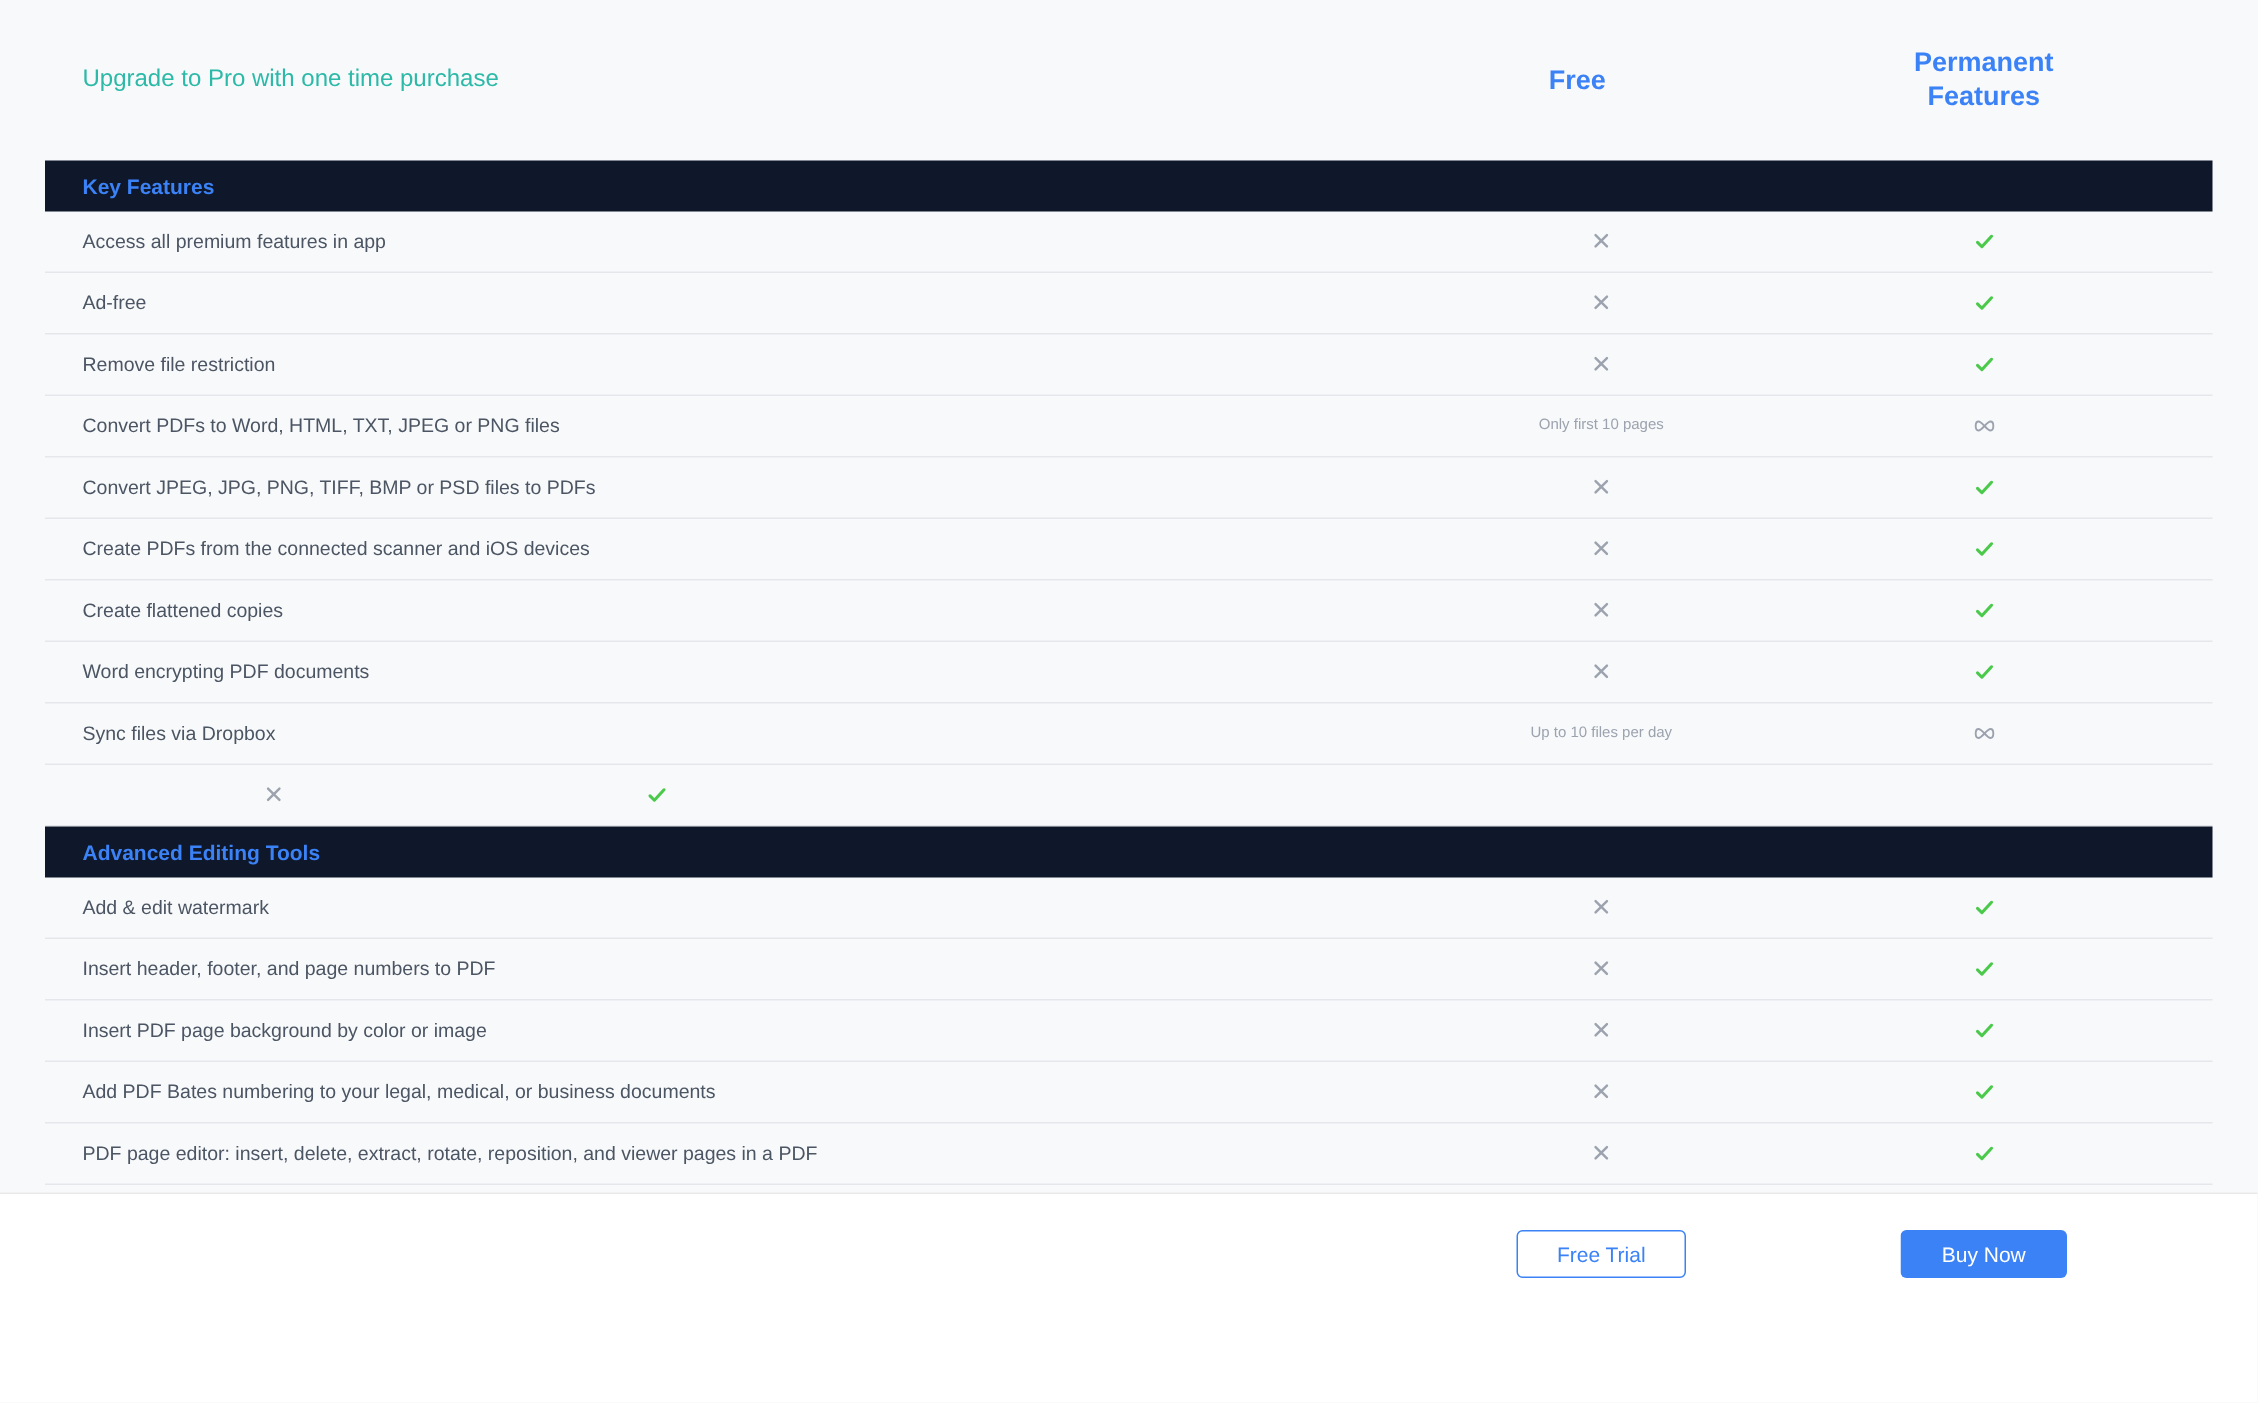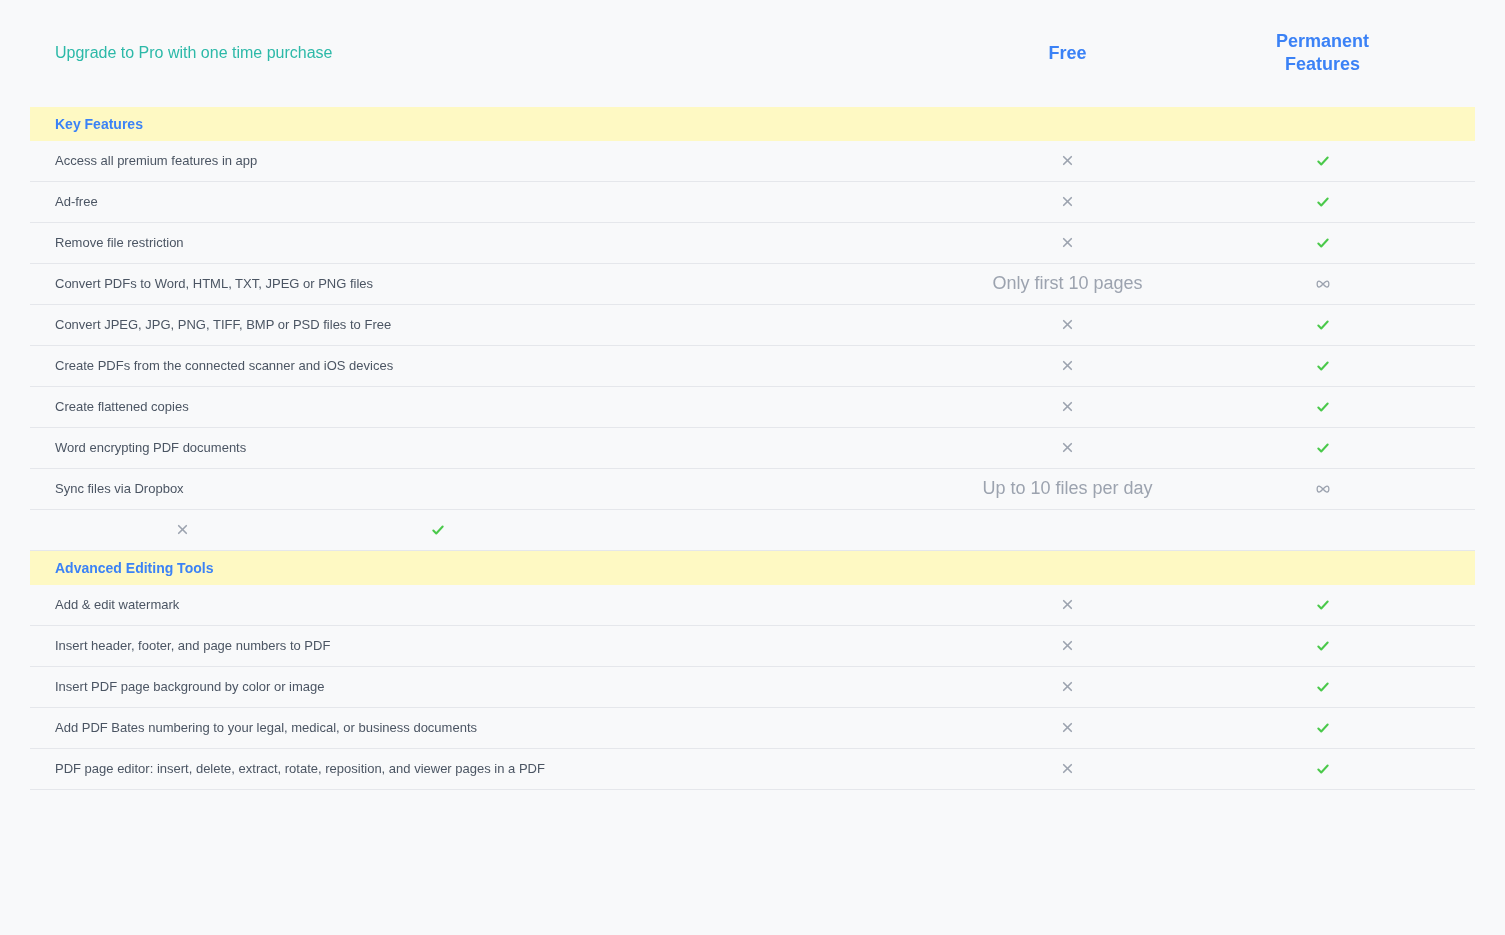--- a/index.html
+++ b/index.html
@@ -20,61 +20,62 @@
     width: 100%;
     height: 795px;
     overflow-y: auto;
     padding: 0;
   }
   .header-row {
     display: flex;
     align-items: center;
     padding: 30px 0 30px 0;
     margin: 0 55px;
+    gap: 16px;
   }
   .header-title {
     flex: 1;
     font-size: 16px;
     color: #2cb9a8;
   }
   .plan-col {
     width: 255px;
     text-align: center;
     font-size: 18px;
     font-weight: 600;
     color: #3b82f6;
     line-height: 1.3;
   }
   .table {
     width: calc(100% - 60px);
     margin: 0 30px;
   }
   .section-header {
-    background: #fef9c3;
+    background: #0f172a;
     padding: 9px 25px;
     font-size: 14px;
     font-weight: 600;
     color: #3b82f6;
   }
   .row {
     display: flex;
     align-items: center;
     border-bottom: 1px solid #e5e7eb;
     padding: 0 25px;
     min-height: 41px;
   }
   .row .label {
     flex: 1;
     font-size: 13px;
     color: #4b5563;
   }
   .row .cell {
     width: 255px;
     text-align: center;
-    font-size: 18px;
+    font-size: 10px;
     color: #9ca3af;
     display: flex;
     justify-content: center;
     align-items: center;
   }
   .icon-x, .icon-check, .icon-infinity {
     display: inline-flex;
     width: 16px;
     height: 16px;
     justify-content: center;
@@ -199,21 +200,21 @@
           </div>
           <div class="cell">
             <span class="icon-infinity">
               <svg width="16" height="10" viewBox="0 0 32 16" stroke-width="2.5">
                 <path d="M8 2 C3 2 3 14 8 14 C13 14 19 2 24 2 C29 2 29 14 24 14 C19 14 13 2 8 2 Z"></path>
               </svg>
             </span>
           </div>
         </div>
         <div class="row">
-          <div class="label">Convert JPEG, JPG, PNG, TIFF, BMP or PSD files to Free</div>
+          <div class="label">Convert JPEG, JPG, PNG, TIFF, BMP or PSD files to PDFs</div>
           <div class="cell">
             <span class="icon-x">
               <svg width="13" height="13" viewBox="0 0 24 24" fill="none" stroke-width="3" stroke-linecap="round">
                 <line x1="5" y1="5" x2="19" y2="19"></line>
                 <line x1="19" y1="5" x2="5" y2="19"></line>
               </svg>
             </span>
           </div>
           <div class="cell">
             <span class="icon-check">
@@ -396,14 +397,24 @@
                 <polyline points="4 13 9 18 20 6"></polyline>
               </svg>
             </span>
           </div>
         </div>
         <div class="row"></div>
       </div>
 
   </div>
 
+  <div class="footer">
+    <div class="footer-spacer"></div>
+    <div class="footer-col">
+      <button class="btn btn-outline">Free Trial</button>
+    </div>
+    <div class="footer-col">
+      <button class="btn btn-primary">Buy Now</button>
+    </div>
+    <div style="width:55px"></div>
+  </div>
 
 </div>
 
 </body></html>

